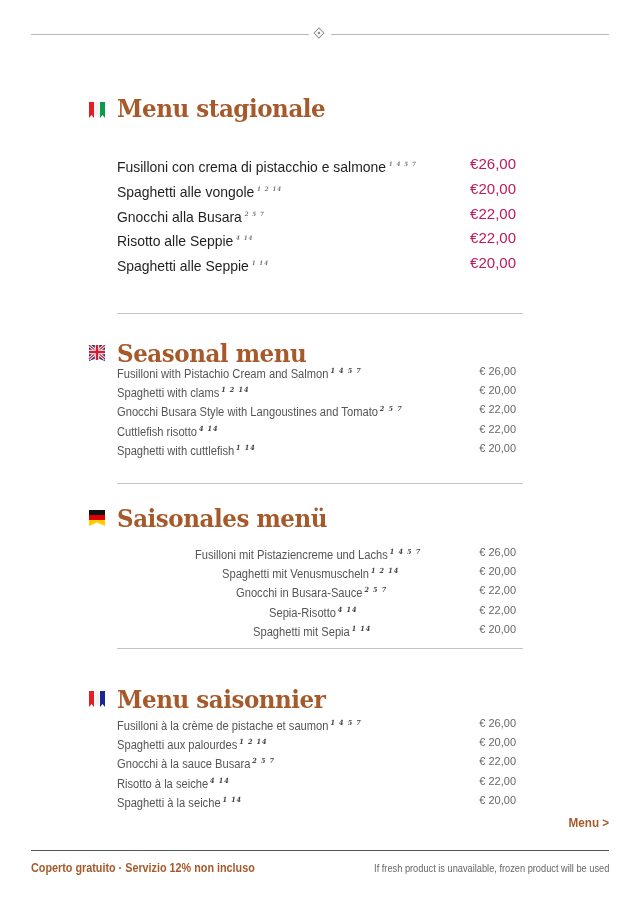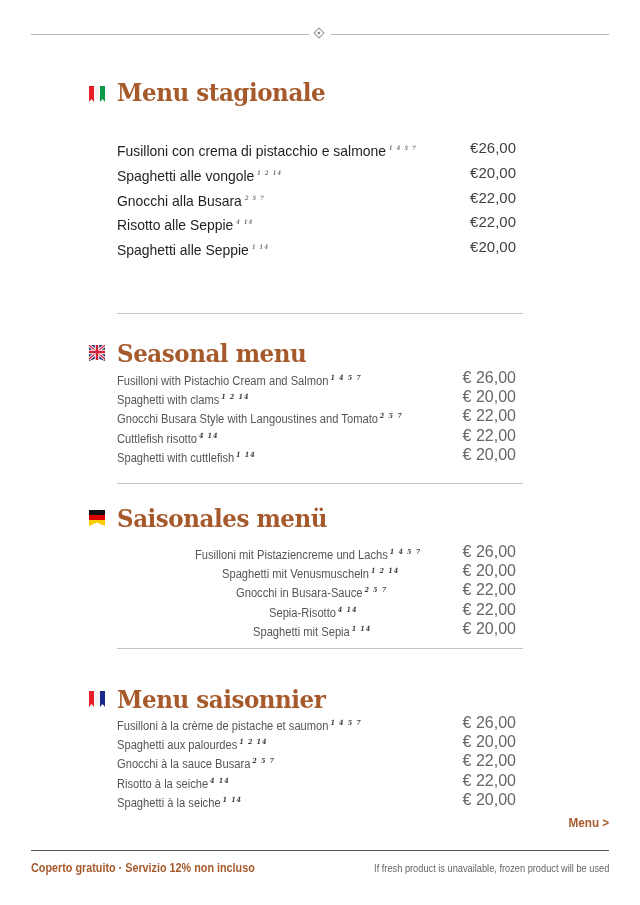--- a/index.html
+++ b/index.html
@@ -110,36 +110,36 @@
       line-height: 21.8px;
       color: #1f1f1f;
       font-family: "Liberation Sans Narrow", "Liberation Sans", sans-serif;
     }
     .it .items .item .name { transform: scaleX(0.93); transform-origin: left; }
     .it .items .item .allergens {
       font-size: 6px;
       color: #777;
       margin-left: 3px;
     }
-    .it .items .item .price { font-size: 15px; color: #404040; right: 1px; }
+    .it .items .item .price { font-size: 15px; color: #be185d; right: 1px; }
 
     
     .sm .items .item {
       font-size: 12px;
       line-height: 16.2px;
       color: #555555;
     }
     .sm .items .item .name { transform: scaleX(0.93); transform-origin: left; }
     .sm .items .item .allergens {
       font-size: 7px;
       color: #444;
       margin-left: 2px;
     }
     .sm .items .item .price {
-      font-size: 16px;
+      font-size: 11px;
       color: #666;
       right: 1px;
     }
 
     .divider {
       position: absolute;
       left: 117px;
       width: 406px;
       height: 1px;
       background: #c4c4c4;
@@ -190,21 +190,21 @@
   </style>
 </head>
 <body>
 
 <div class="top-rule">
   <div class="line left"></div>
   <div class="diamond"></div>
   <div class="line right"></div>
 </div>
 
-<div class="section it" style="top:78px;">
+<div class="section it" style="top:94px;">
   <div class="section-head">
     <svg class="flag" style="top:8px;" viewBox="0 0 18 16">
       <path d="M1 0 H6 V16 L3.5 13 L1 16 Z" fill="#e51d25"></path>
       <path d="M6.5 0 H11.5 V16 L9 13 L6.5 16 Z" fill="#f2f2f2"></path>
       <path d="M12 0 H17 V16 L14.5 13 L12 16 Z" fill="#0a9a48"></path>
     </svg>
     <div class="section-title">Menu stagionale</div>
   </div>
   <div class="items" style="top:59px;">
     <div class="item">
@@ -236,21 +236,21 @@
   <div class="section-head">
     <svg class="flag" style="top:6px;" viewBox="0 0 18 16">
       <path d="M1 0 H17 V16 L9 13 L1 16 Z" fill="#1d2a6b"></path>
       <path d="M1 0 L17 14 M17 0 L1 14" stroke="#ffffff" stroke-width="3"></path>
       <path d="M1 0 L17 14 M17 0 L1 14" stroke="#d21f33" stroke-width="1.2"></path>
       <path d="M9 0 V15 M1 7 H17" stroke="#ffffff" stroke-width="4.5"></path>
       <path d="M9 0 V15 M1 7 H17" stroke="#d21f33" stroke-width="2.5"></path>
     </svg>
     <div class="section-title">Seasonal menu</div>
   </div>
-  <div class="items" style="top:31px;">
+  <div class="items" style="top:24px;">
     <div class="item">
       <span class="name"><span>Fusilloni with Pistachio Cream and Salmon</span><span class="allergens">1 4 5 7</span></span>
       <span class="price">€ 26,00</span>
     </div>
     <div class="item">
       <span class="name"><span>Spaghetti with clams</span><span class="allergens">1 2 14</span></span>
       <span class="price">€ 20,00</span>
     </div>
     <div class="item">
       <span class="name"><span>Gnocchi Busara Style with Langoustines and Tomato</span><span class="allergens">2 5 7</span></span>

